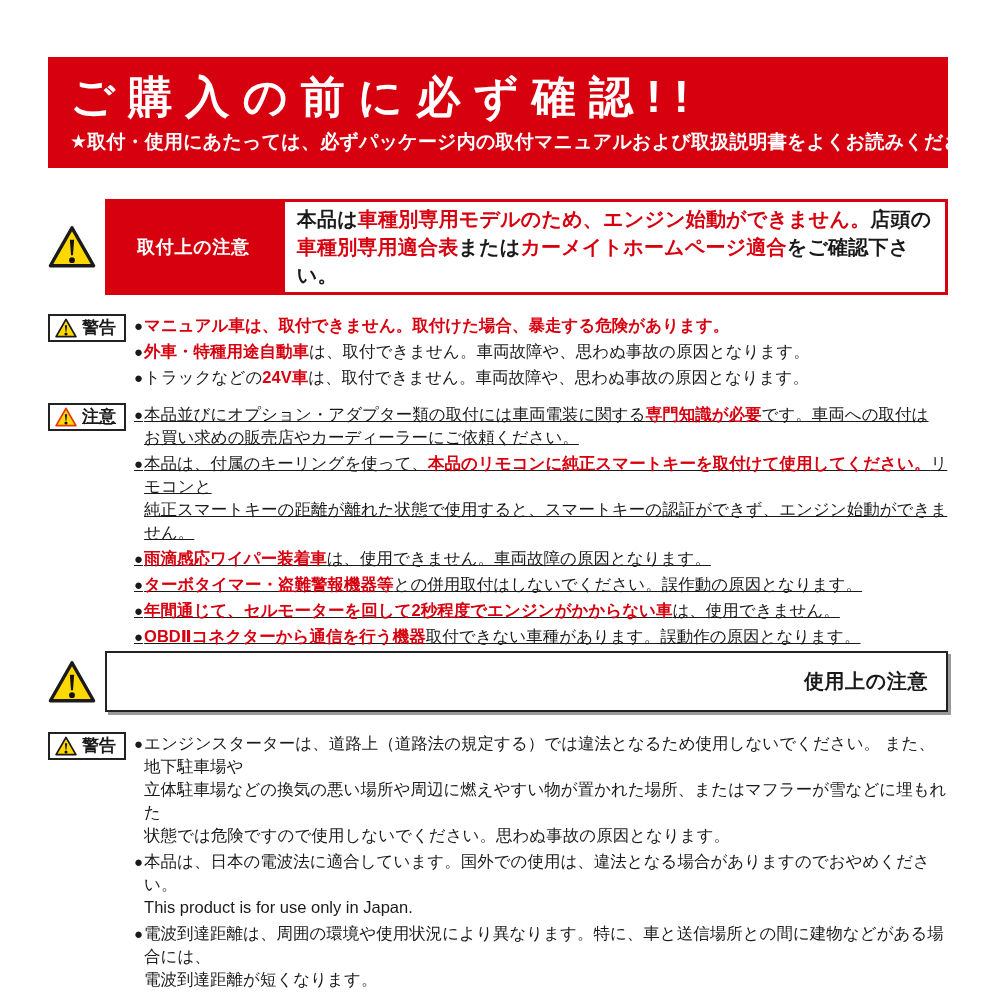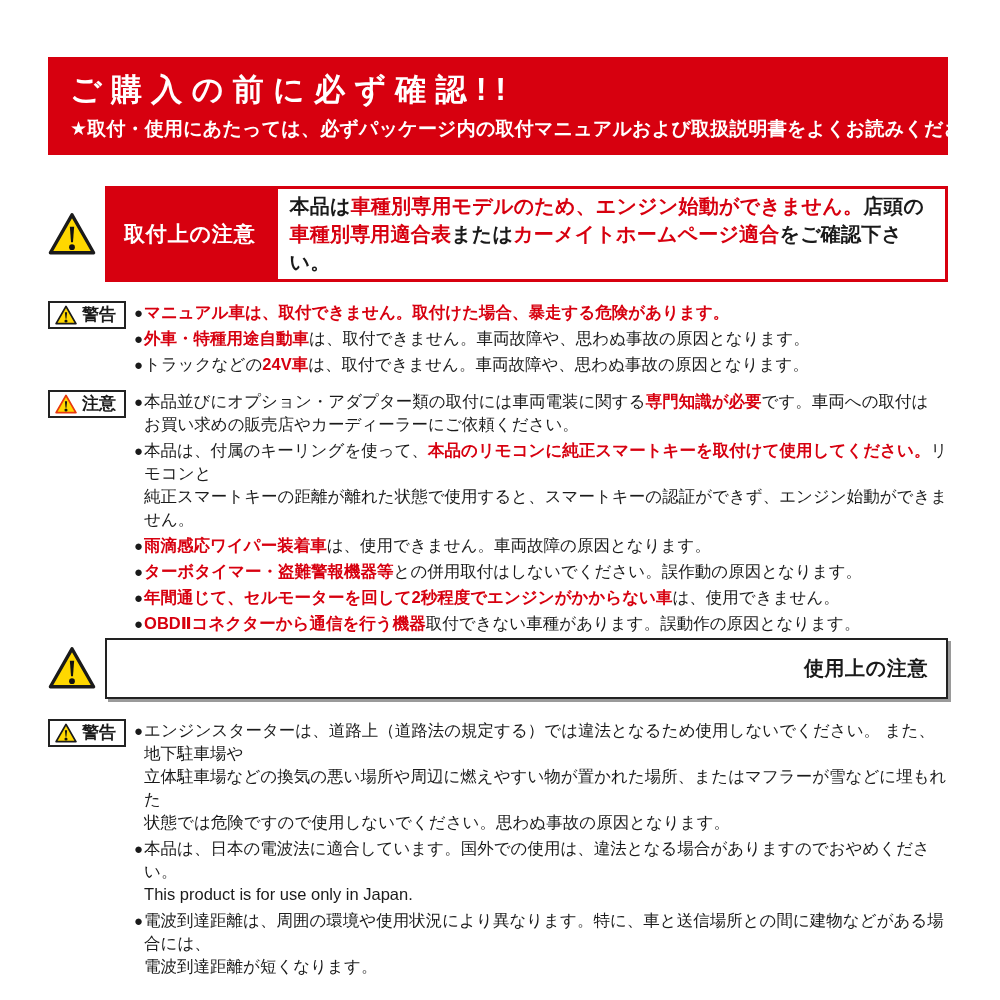--- a/index.html
+++ b/index.html
@@ -16,42 +16,42 @@
     position:relative;overflow:hidden;
   }
   .page{padding:57px 52px 0 48px;}
 
   
   .hero{
     background:var(--red);color:#fff;
     padding:17px 22px 13px 22px;
   }
   .hero h1{
-    font-size:31px;font-weight:bold;letter-spacing:0.30em;
+    font-size:44px;font-weight:bold;letter-spacing:0.30em;
     line-height:1.05;white-space:nowrap;
   }
   .hero p{
     margin-top:9px;font-size:19px;font-weight:bold;letter-spacing:0.01em;
     white-space:nowrap;
   }
 
   
   .tri{display:inline-block;flex:none;}
   .tri svg{display:block;width:100%;height:100%;}
   .tri-big{width:48px;height:44px;margin-right:9px;}
   .tri-small{width:22px;height:20px;}
 
   
   .install-row{
     margin-top:31px;display:flex;align-items:stretch;
   }
   .install-row .tri-big{align-self:center;}
   .red-label{
-    background:var(--red);color:#fff;font-weight:bold;font-size:21px;
-    display:flex;align-items:center;padding:0 19px;white-space:nowrap;
+    background:var(--red);color:#fff;font-weight:bold;font-size:18px;
+    display:flex;align-items:center;padding:0 32px;white-space:nowrap;
     letter-spacing:0.04em;
   }
   .notice-box{
     flex:1;background:#fff;border:3px solid var(--red);
     padding:3px 12px;font-size:20px;font-weight:bold;line-height:1.4;
     white-space:pre-line;letter-spacing:0.01em;
   }
   .notice-box .red{font-weight:bold;}
 
   
@@ -65,21 +65,21 @@
   .bullets{flex:1;margin-left:8px;}
   .bullet{display:flex;align-items:flex-start;margin-bottom:3px;}
   .bullet .dot{flex:none;font-size:15px;line-height:23px;margin-right:1px;}
   .bullet .btxt{
     font-size:16.5px;line-height:23px;white-space:pre-line;
     letter-spacing:0;
   }
   .red{color:var(--red);font-weight:bold;}
 
   .mt-warning{margin-top:19px;}
-  .mt-caution{margin-top:11px;}
+  .mt-caution{margin-top:11px;text-decoration:underline;}
   .mt-usage-warning{margin-top:20px;}
 
   
   .usage-row{display:flex;align-items:center;text-align:right;}
   .usage-box{
     flex:1;background:#fff;border:2px solid #222;
     box-shadow:3px 3px 0 #9a9a9a;
     padding:15px 18px;font-size:20px;font-weight:bold;letter-spacing:0.03em;
   }
 </style>

